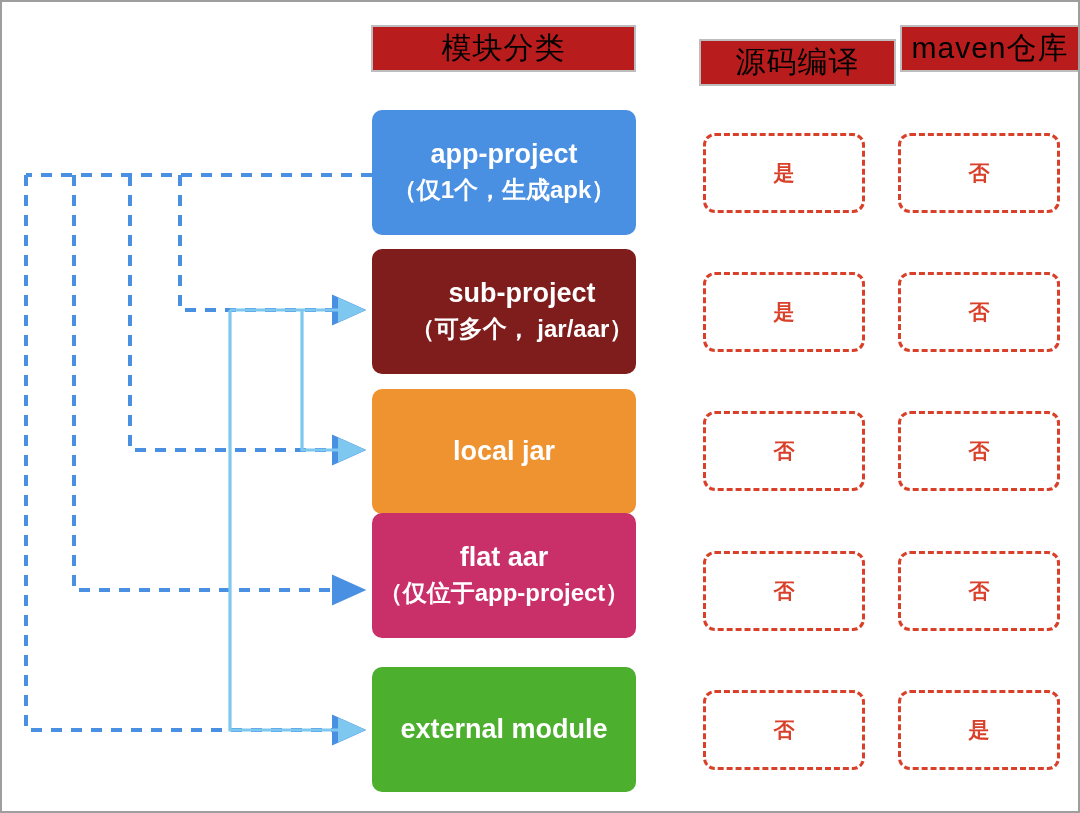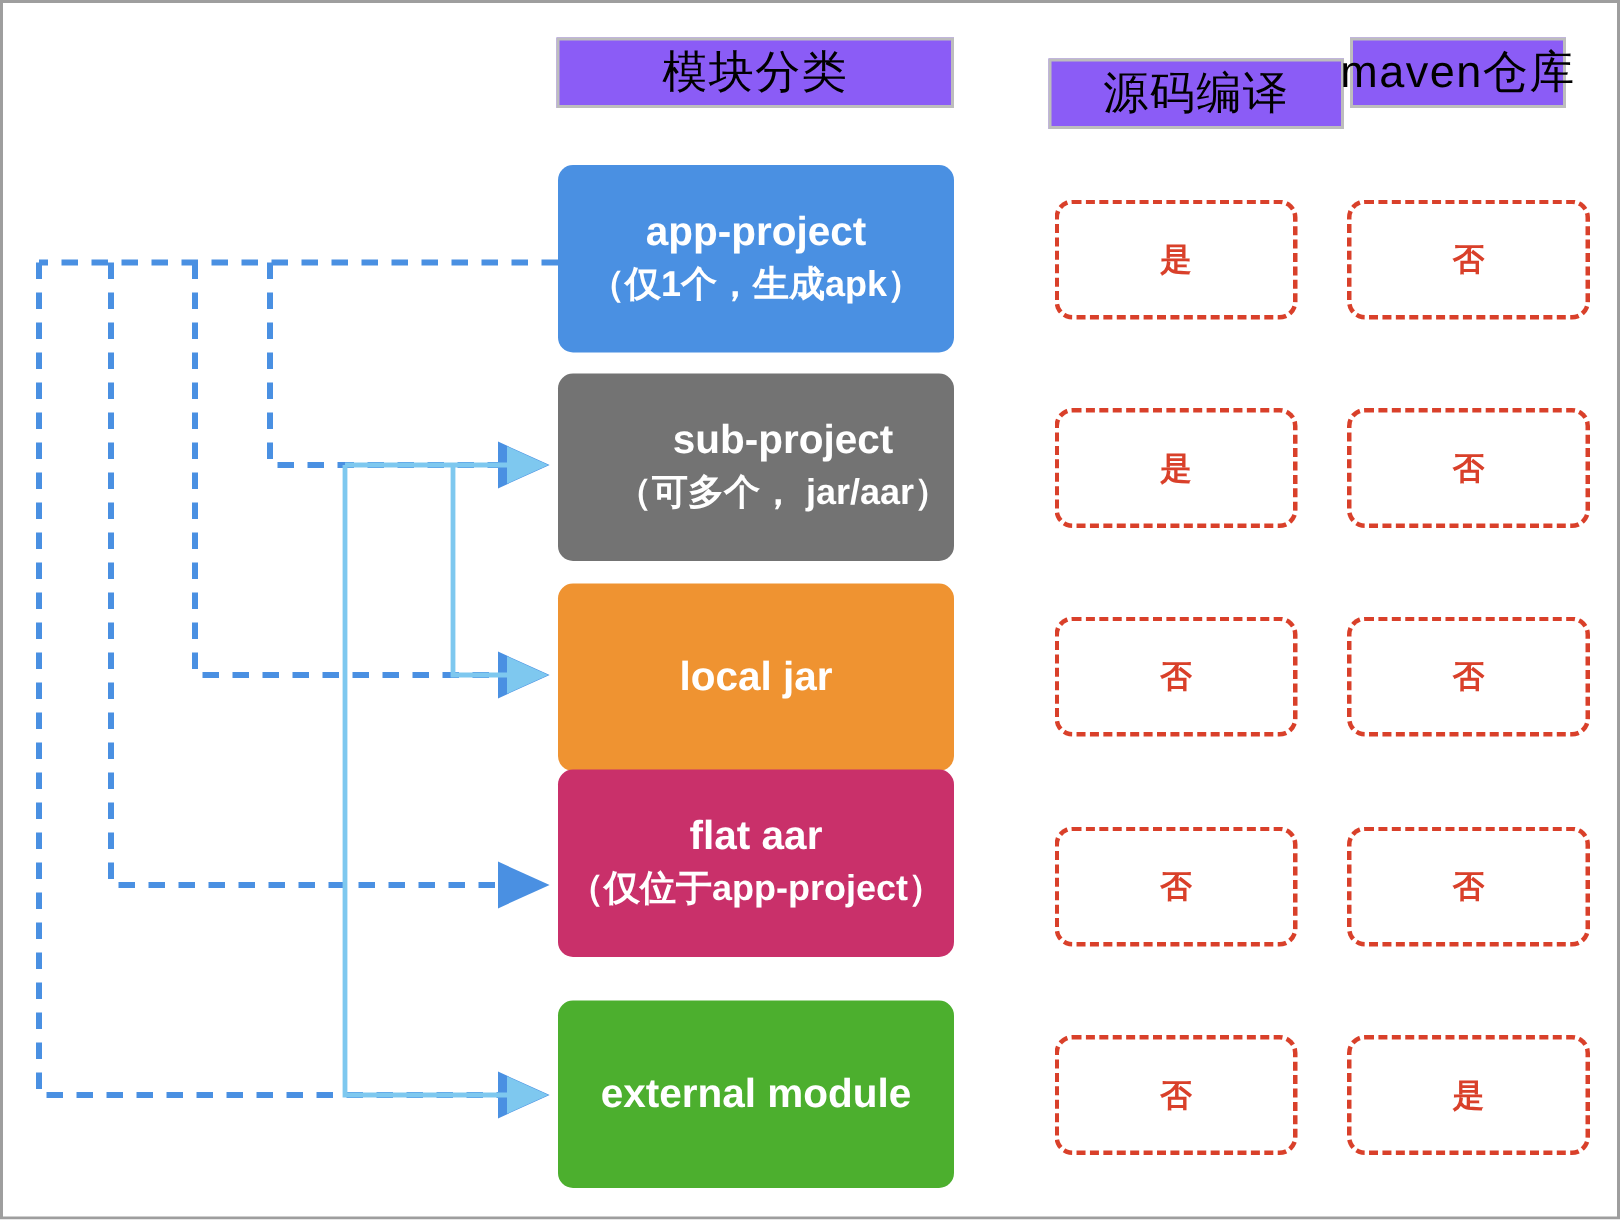--- a/index.html
+++ b/index.html
@@ -26,33 +26,33 @@
     top: 0;
     width: 1080px;
     height: 813px;
     pointer-events: none;
   }
 
   
   .col-header {
     position: absolute;
     border: 2px solid #bdbdbd;
-    background: #8b5cf6;
+    background: #b91c1c;
     box-sizing: border-box;
     display: flex;
     align-items: center;
     justify-content: center;
     color: #000000;
     font-size: 30px;
     letter-spacing: 1px;
     white-space: nowrap;
   }
   #header-module-class { left: 369px; top: 23px; width: 265px; height: 47px; }
   #header-source-build { left: 697px; top: 37px; width: 197px; height: 47px; }
-  #header-maven-repo   { left: 898px; top: 23px; width: 144px; height: 47px; }
+  #header-maven-repo   { left: 898px; top: 23px; width: 180px; height: 47px; }
 
   
   .cat-box {
     position: absolute;
     left: 370px;
     width: 264px;
     height: 125px;
     border-radius: 10px;
     box-sizing: border-box;
     display: flex;
@@ -136,21 +136,21 @@
 
   <div id="header-maven-repo" class="col-header">maven仓库</div>
 
   <div class="cat-box" style="top:108px; background:#4a90e2;">
     <span class="title">app-project</span>
     <span class="subtitle">（仅1个，生成apk）</span>
   </div>
   <div class="flag-cell col-build" style="top:131px;">是</div>
   <div class="flag-cell col-maven" style="top:131px;">否</div>
 
-  <div class="cat-box" style="top:247px; background:#737373;padding-left:36px;">
+  <div class="cat-box" style="top:247px; background:#7f1d1d;padding-left:36px;">
     <span class="title">sub-project</span>
     <span class="subtitle">（可多个， jar/aar）</span>
   </div>
   <div class="flag-cell col-build" style="top:270px;">是</div>
   <div class="flag-cell col-maven" style="top:270px;">否</div>
 
   <div class="cat-box" style="top:387px; background:#ef9331;">
     <span class="title">local jar</span>
   </div>
   <div class="flag-cell col-build" style="top:409px;">否</div>

